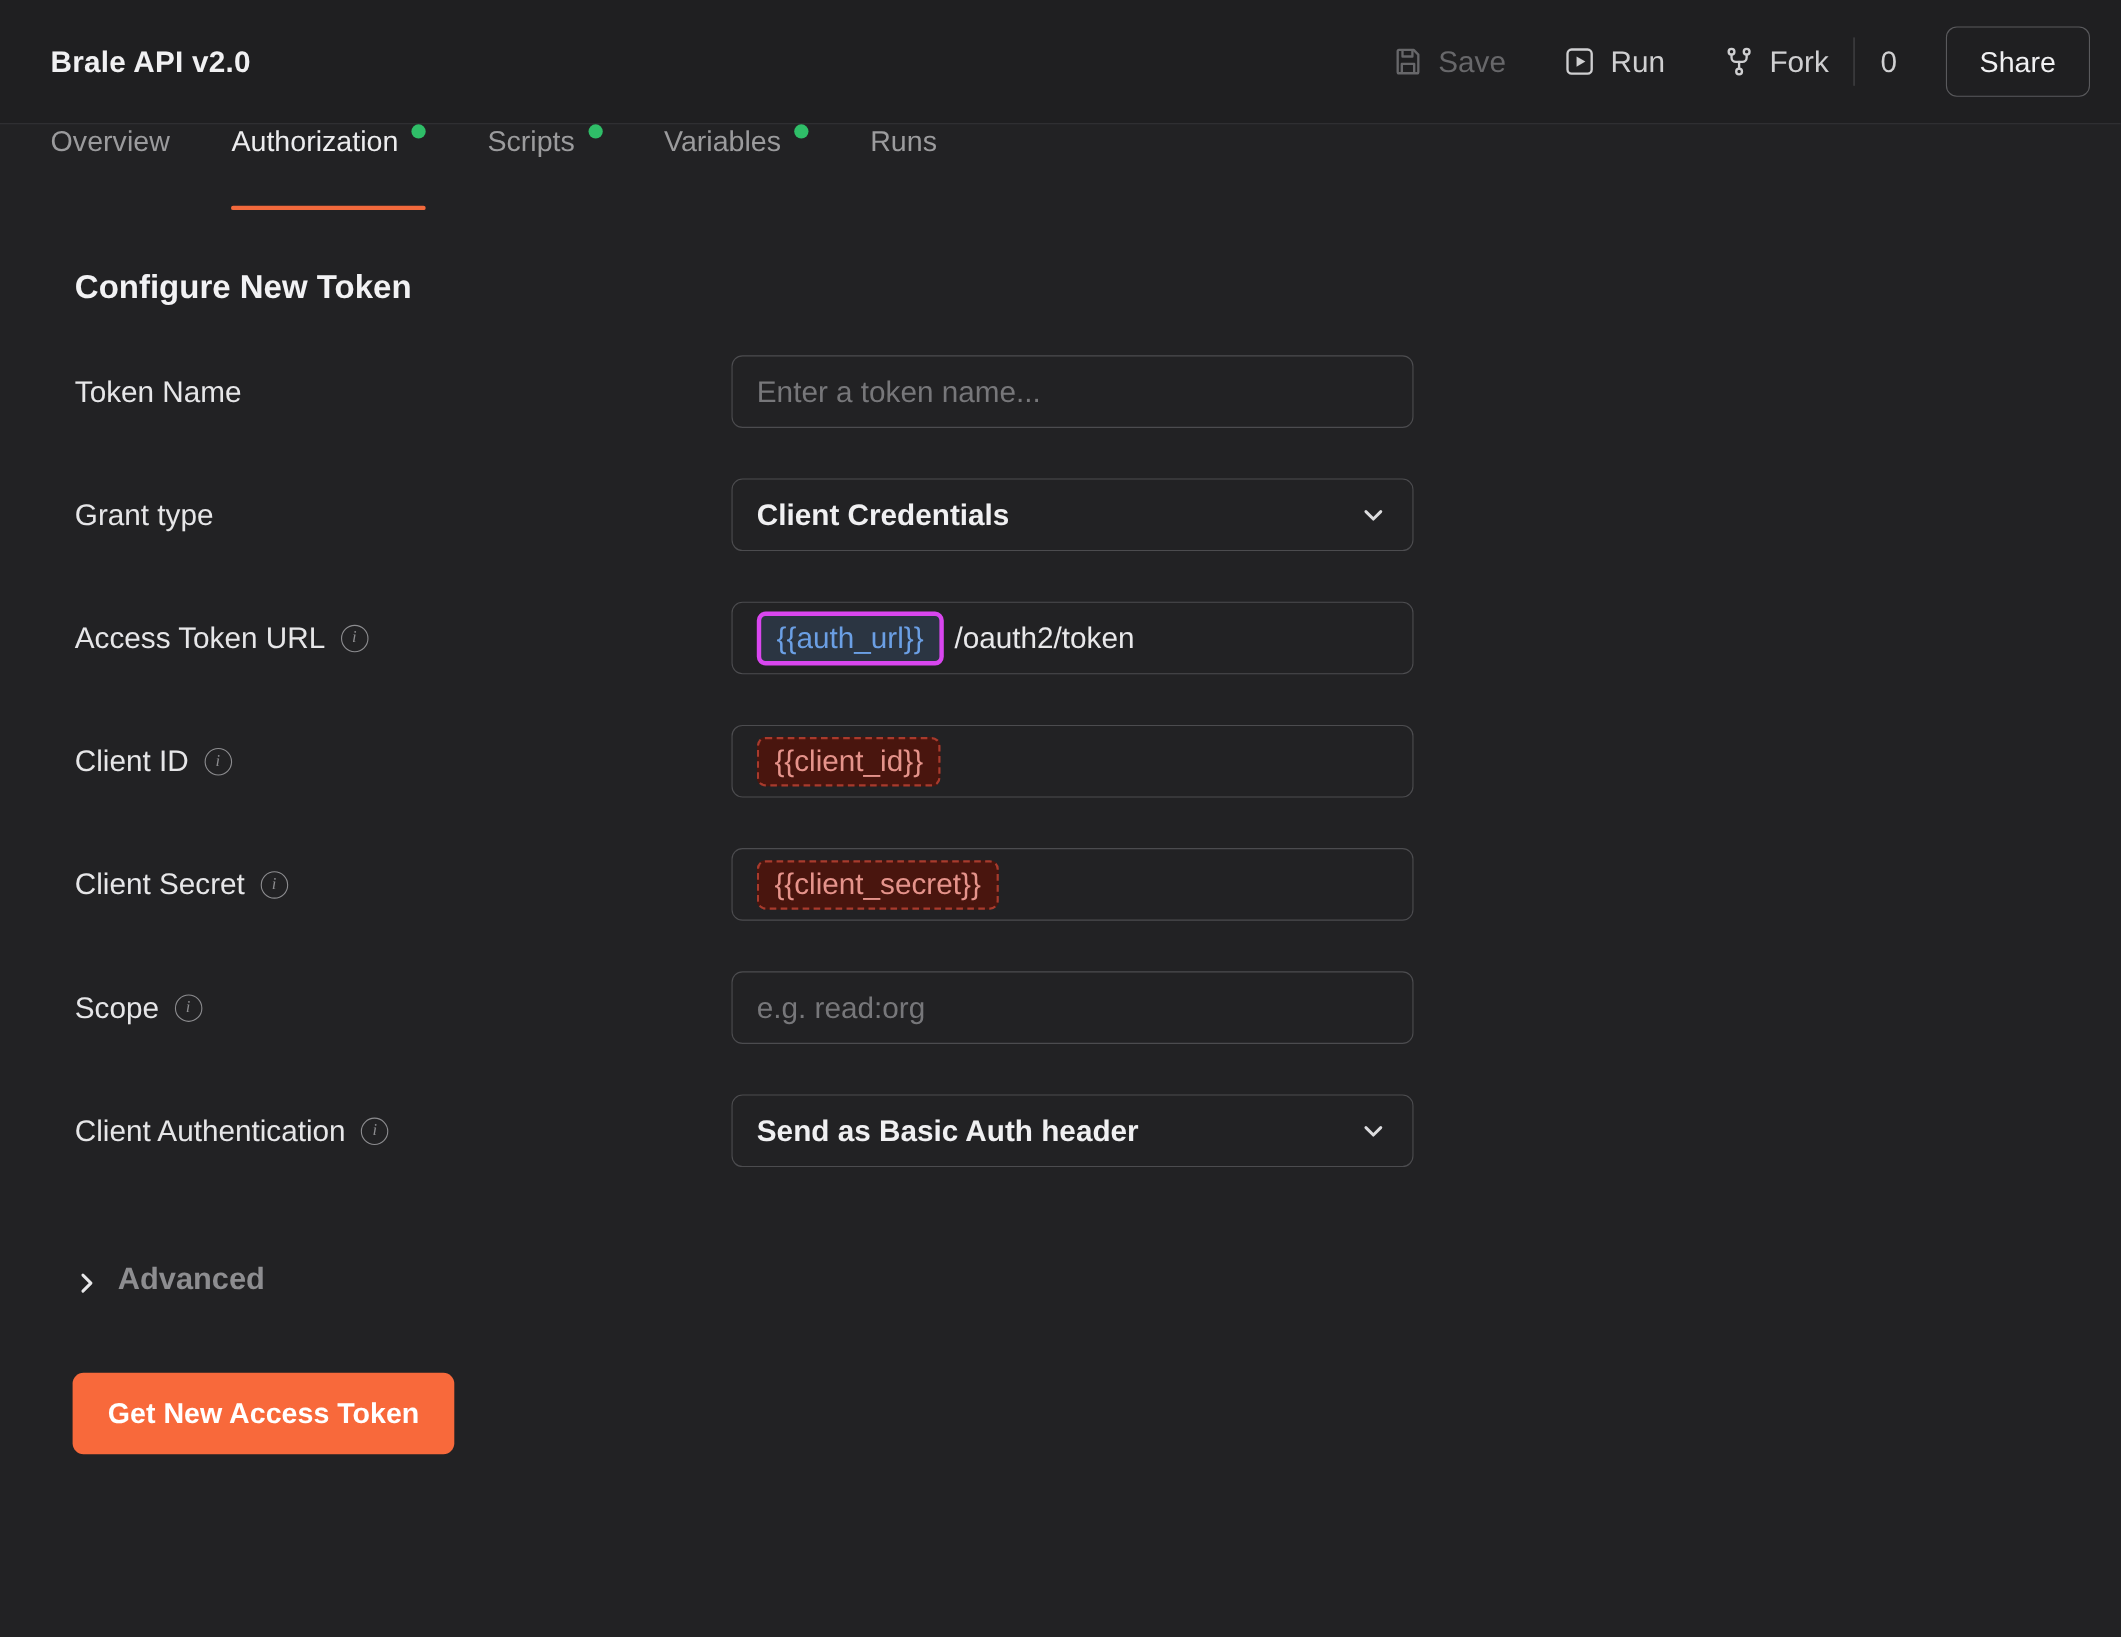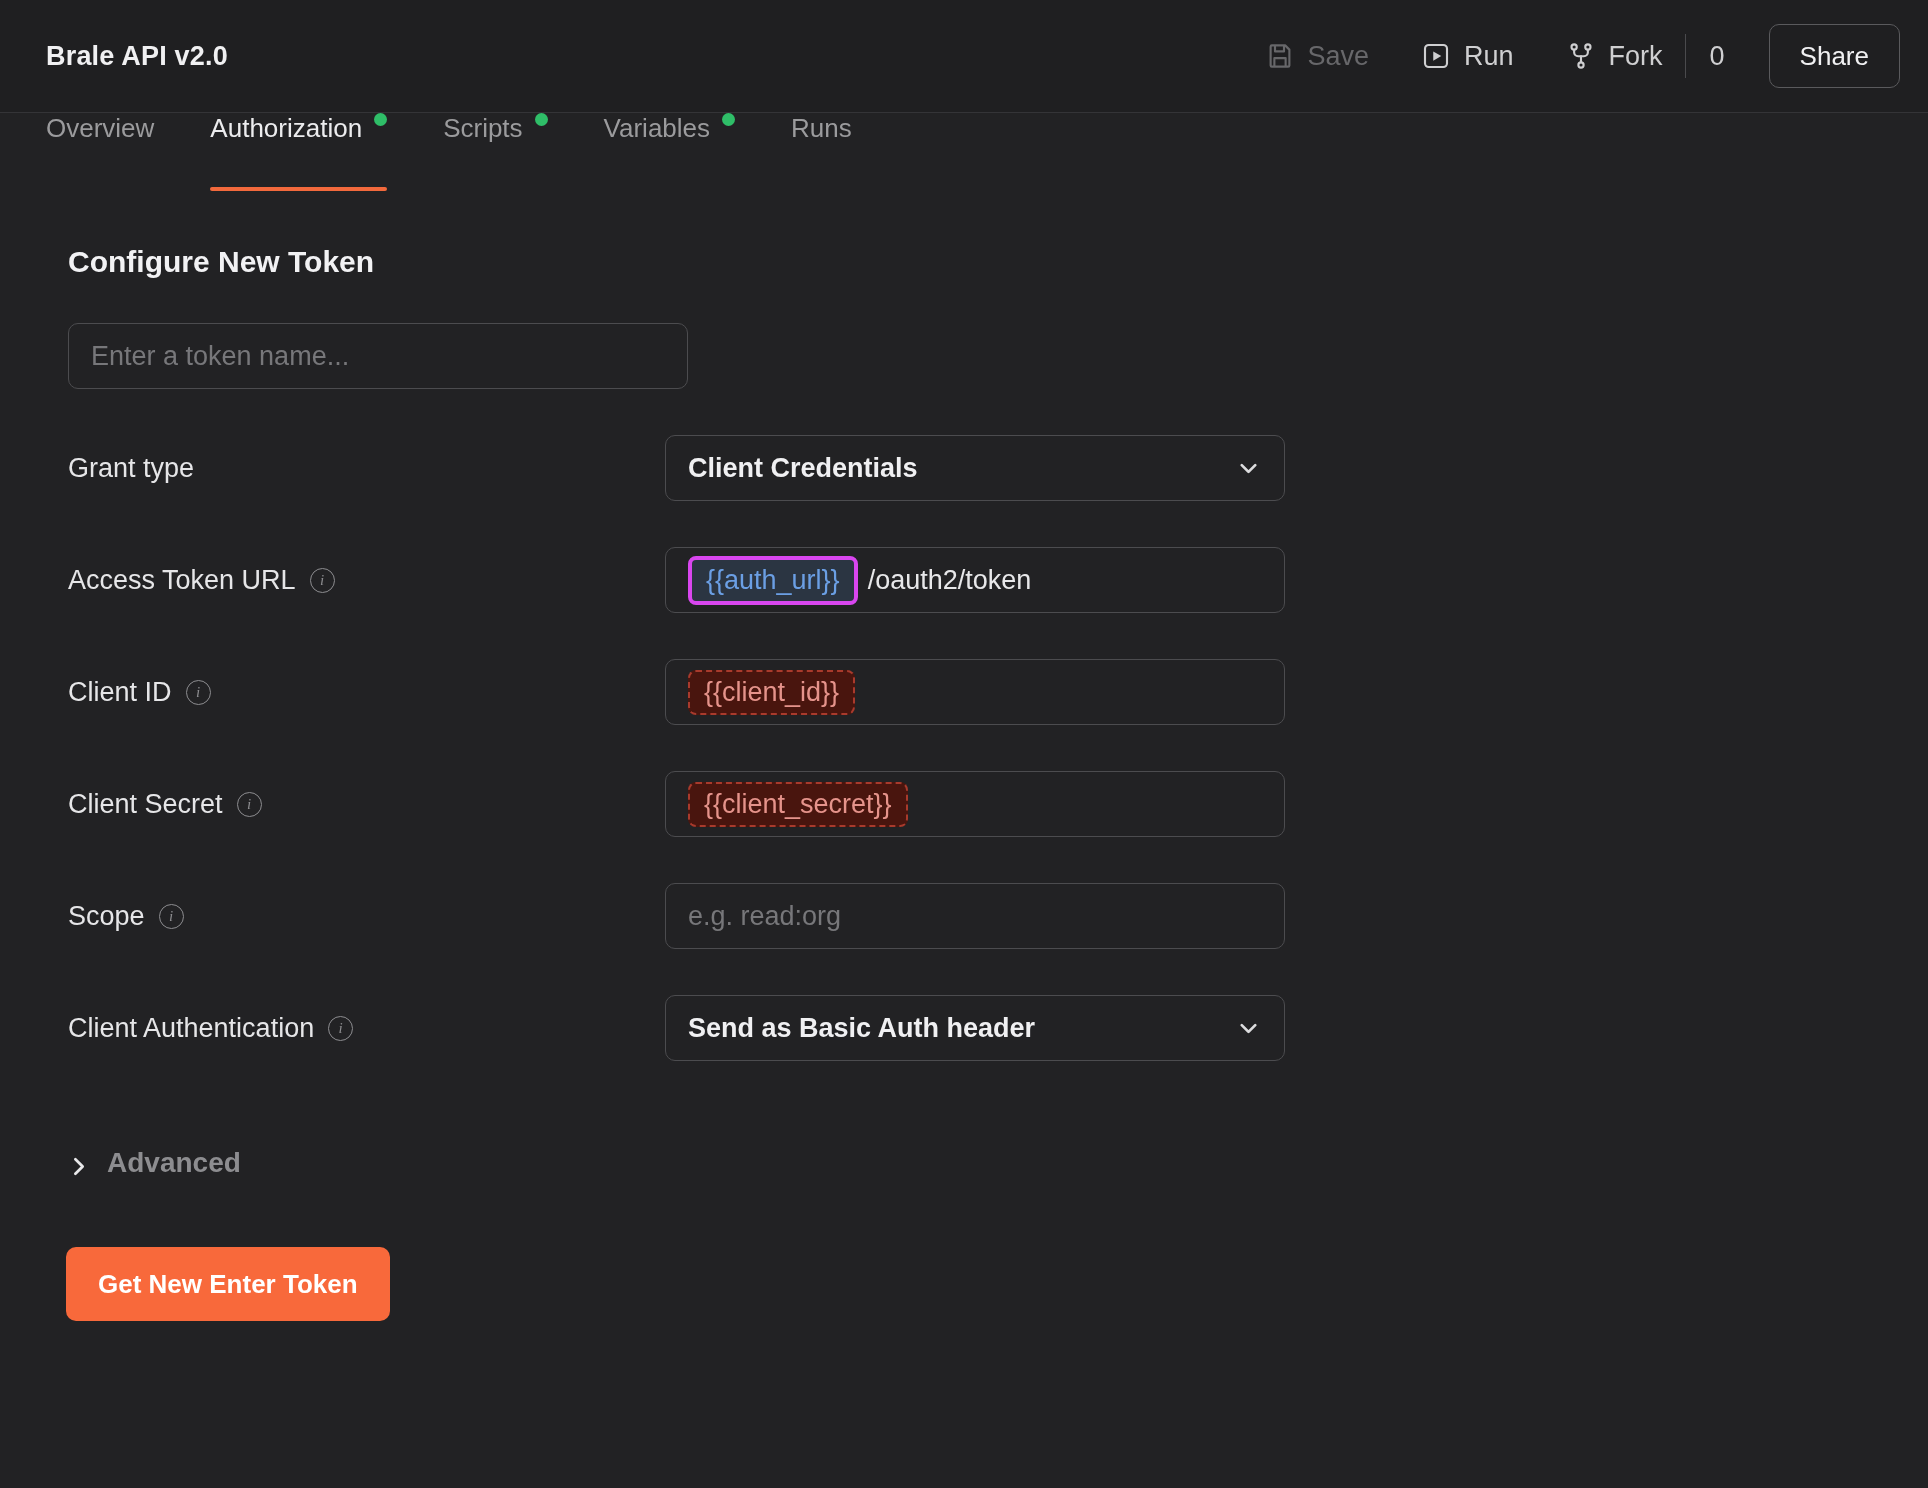--- a/index.html
+++ b/index.html
@@ -174,20 +174,21 @@
   </div>
 </nav>
 
 <main>
 
   <h2 class="section-title">Configure New Token</h2>
 
   <div class="form">
 
     <div class="row">
+      <div class="label-cell">Token Name</div>
       <input class="field" type="text" value="" placeholder="Enter a token name..." style="">
     </div>
 
     <div class="row">
       <div class="label-cell">Grant type</div>
       <div class="field select-field">
         <span class="sel-value">Client Credentials</span>
         <span class="chev">
           <svg viewBox="0 0 24 24" fill="none" stroke="currentColor" stroke-width="2.4" stroke-linecap="round" stroke-linejoin="round">
               <polyline points="6 9 12 15 18 9"></polyline>
@@ -256,15 +257,15 @@
     <span class="chev-right">
       <svg viewBox="0 0 24 24" fill="none" stroke="currentColor" stroke-width="2.6" stroke-linecap="round" stroke-linejoin="round">
           <polyline points="9 5 16 12 9 19"></polyline>
         </svg>
     </span>
     <span class="advanced-label">Advanced</span>
   </div>
 
   
   <div>
-    <button class="get-token-btn">Get New Enter Token</button>
+    <button class="get-token-btn">Get New Access Token</button>
   </div>
 </main>
 
 </body></html>

